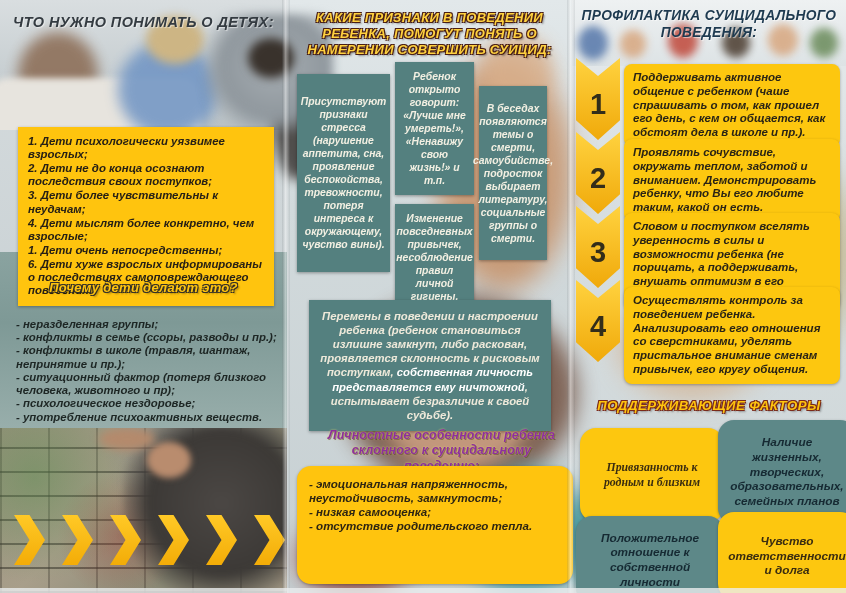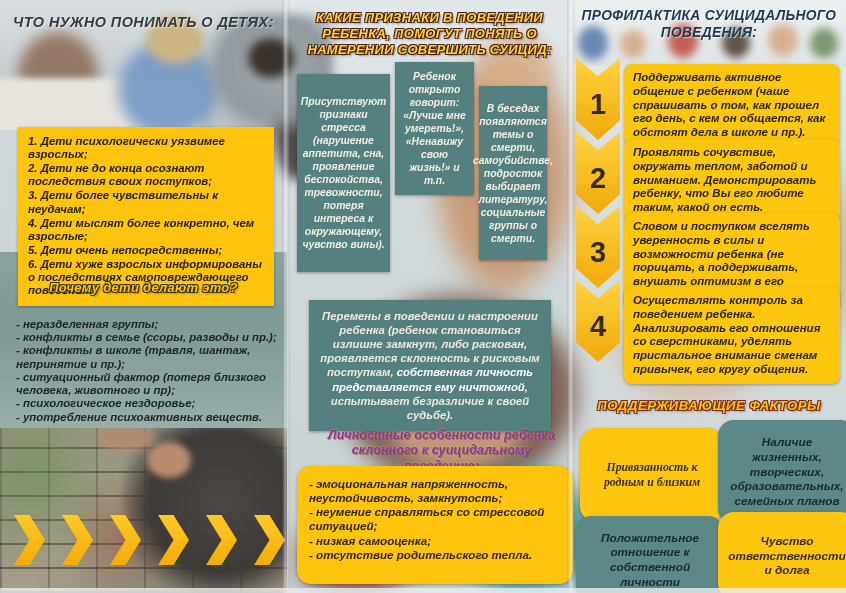--- a/index.html
+++ b/index.html
@@ -156,21 +156,21 @@
     </div>
     <div class="hoodie"></div>
     <div class="hoodie-hair"></div>
     <h1 class="left-title">ЧТО НУЖНО ПОНИМАТЬ О ДЕТЯХ:</h1>
 
     <div class="facts-box">
       <p>1. Дети психологически уязвимее взрослых;</p>
       <p>2. Дети не до конца осознают последствия своих поступков;</p>
       <p>3. Дети более чувствительны к неудачам;</p>
       <p>4. Дети мыслят более конкретно, чем взрослые;</p>
-      <p>5. Дети очень непосредственны;</p>
+      <p>1. Дети очень непосредственны;</p>
       <p>6. Дети хуже взрослых информированы о последствиях самоповреждающего поведения.</p>
     </div>
 
     <div class="left-mid"></div>
     <h2 class="why-heading">Почему дети делают это?</h2>
     <div class="reasons">
       <p>- неразделенная группы;</p>
       <p>- конфликты в семье (ссоры, разводы и пр.);</p>
       <p>- конфликты в школе (травля, шантаж, непринятие и пр.);</p>
       <p>- ситуационный фактор (потеря близкого человека, животного и пр);</p>
@@ -203,35 +203,35 @@
     <div class="blob girl-red z1"></div>
 
     <h1 class="center-title">КАКИЕ ПРИЗНАКИ В ПОВЕДЕНИИ РЕБЕНКА, ПОМОГУТ ПОНЯТЬ О НАМЕРЕНИИ СОВЕРШИТЬ СУИЦИД:</h1>
 
     <div class="signs-row">
       <div class="sign-col col1">
         <div class="teal-box sb1">Присутствуют признаки стресса (нарушение аппетита, сна, проявление беспокойства, тревожности, потеря интереса к окружающему, чувство вины).</div>
       </div>
       <div class="sign-col col2">
         <div class="teal-box sb2">Ребенок открыто говорит: «Лучше мне умереть!», «Ненавижу свою жизнь!» и т.п.</div>
+        <div class="teal-box sb3">Изменение повседневных привычек, несоблюдение правил личной гигиены.</div>
       </div>
       <div class="sign-col col3">
         <div class="teal-box sb4">В беседах появляются темы о смерти, самоубийстве, подросток выбирает литературу, социальные группы о смерти.</div>
       </div>
     </div>
 
     <div class="changes-box">
       <span>Перемены в поведении и настроении ребенка (ребенок становиться излишне замкнут, либо раскован, проявляется склонность к рисковым поступкам, </span><span class="hl">собственная личность представляется ему ничтожной</span><span>, испытывает безразличие к своей судьбе).</span>
     </div>
 
     <h2 class="personality-heading">Личностные особенности ребенка склонного к суицидальному поведению:</h2>
 
     <div class="traits-box">
       <p>- эмоциональная напряженность, неустойчивость, замкнутость;</p>
-      <p>- неумение справляться со стрессовой ситуацией;</p>
       <p>- низкая самооценка;</p>
       <p>- отсутствие родительского тепла.</p>
     </div>
   </section>
 
   <section class="panel right">
     <div class="crowd">
       <div class="blob c1"></div>
       <div class="blob c2"></div>
       <div class="blob c3"></div>

